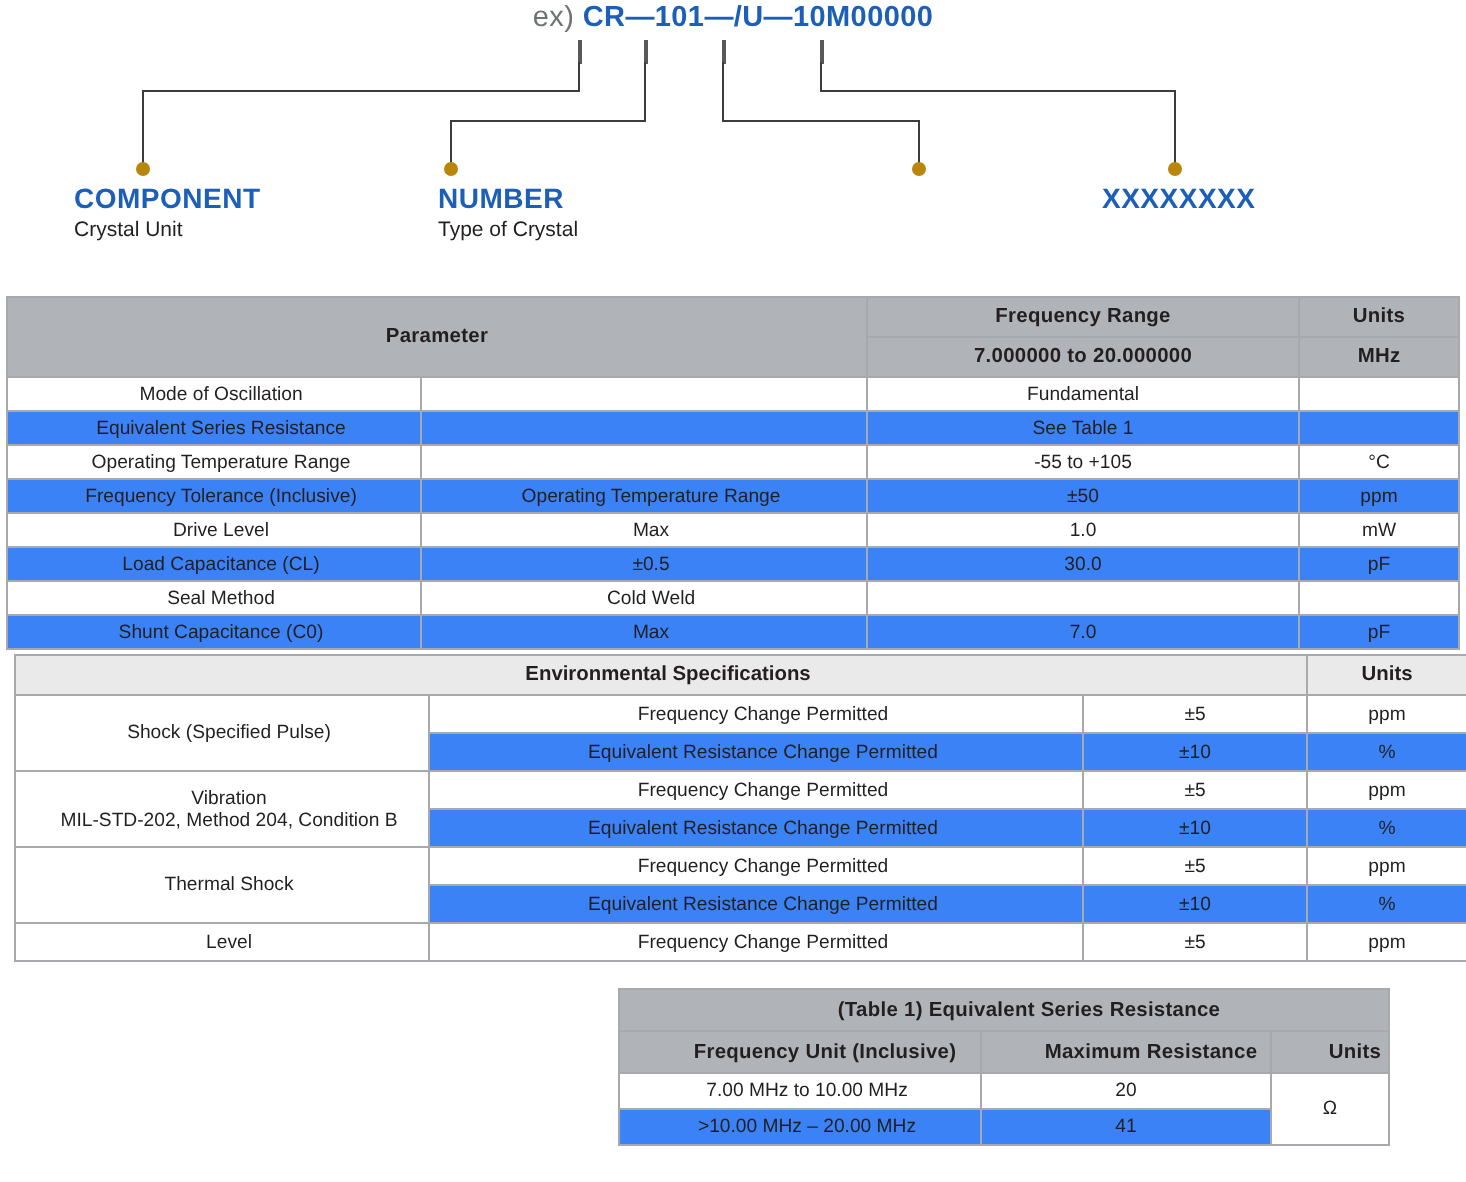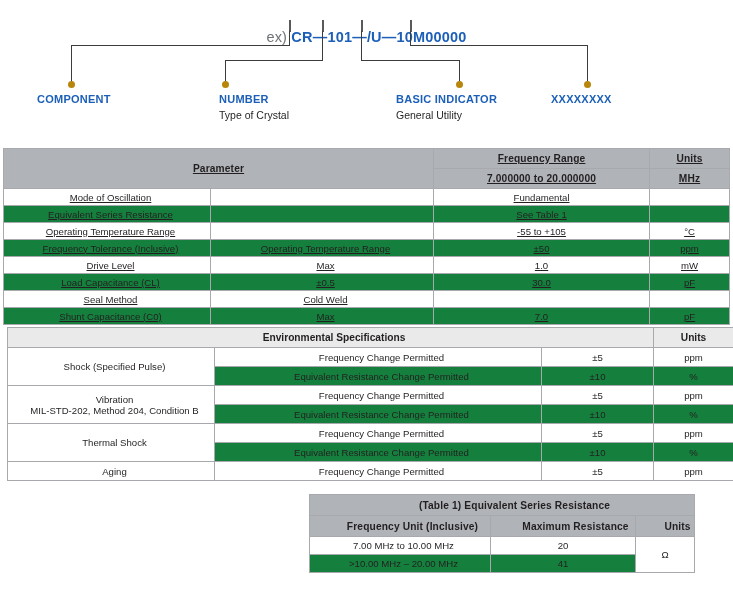--- a/index.html
+++ b/index.html
@@ -23,21 +23,20 @@
     width: 733px; height: 145px;
   }
   #pn-title {
     position: absolute;
     left: 0; top: 1px;
     width: 733px;
     text-align: center;
     font-size: 14.5px;
     font-weight: bold;
     letter-spacing: .2px;
-    margin-top: 28px;
   }
   #pn-title .pn-ex {
     color: #6f7276;
     font-weight: normal;
   }
   #pn-title .pn-code {
     color: #1c5fb8;
   }
 
   .pn-tick {
@@ -61,21 +60,21 @@
     width: 7px; height: 7px;
     border-radius: 50%;
     background: #b8860b;
   }
 
   .pn-label {
     position: absolute;
     width: 170px;
   }
   .pn-label .pn-key {
-    font-size: 11px;
+    font-size: 14px;
     font-weight: bold;
     color: #1c5fb8;
     letter-spacing: .25px;
     line-height: 14px;
   }
   .pn-label .pn-desc {
     font-size: 10.5px;
     color: #231f20;
     line-height: 14.5px;
     margin-top: 2px;
@@ -103,32 +102,32 @@
     font-weight: bold !important;
     text-align: center;
     font-size: 10.2px;
     letter-spacing: .15px;
   }
   .hdr-light {
     background: #eaeaea;
     font-weight: bold !important;
     font-size: 10.2px;
   }
-  .cell-alt { background: #15803d; }
+  .cell-alt { background: #3b82f6; }
   .cell-white { background: #ffffff; }
   .tl { text-align: center; padding-left: 7px !important; }
   .tc { text-align: center; }
 
   
   #param-table {
     left: 3px;
     top: 148px;
     width: 726px;
   }
-  #param-table td { height: 16px; text-decoration: underline; }
+  #param-table td { height: 16px; }
   #param-table tr.hdr td { height: 19px; }
 
   
   #env-table {
     left: 7px;
     top: 327px;
     width: 726px;
   }
   #env-table td { height: 18px; }
   #env-table tr.hdr td { height: 19px; }
@@ -172,28 +171,25 @@
   <div class="leader leader-v" style="left:459px; top:60px;  height:23px;"></div>
   <div class="pn-dot" style="left:456px; top:81px;"></div>
 
   <div class="leader leader-v" style="left:410px; top:31px;  height:14px;"></div>
   <div class="leader leader-h" style="left:410px; top:45px;  width:178px;"></div>
   <div class="leader leader-v" style="left:587px; top:45px;  height:38px;"></div>
   <div class="pn-dot" style="left:584px; top:81px;"></div>
 
   <div class="pn-label" style="left:37px; top:92px;">
     <div class="pn-key">COMPONENT</div>
+    <div class="pn-desc">Crystal Unit</div>
   </div>
   <div class="pn-label" style="left:219px; top:92px;">
     <div class="pn-key">NUMBER</div>
     <div class="pn-desc">Type of Crystal</div>
-  </div>
-  <div class="pn-label" style="left:396px; top:92px;">
-    <div class="pn-key">BASIC INDICATOR</div>
-    <div class="pn-desc">General Utility</div>
   </div>
   <div class="pn-label" style="left:551px; top:92px; width:105px;">
     <div class="pn-key">XXXXXXXX</div>
   </div>
 </div>
 
 <table class="spec-table" id="param-table">
   <colgroup>
     <col style="width:207px">
       <col style="width:223px">
@@ -308,21 +304,21 @@
       <td class="tc cell-white">±5</td>
       <td class="tc cell-white">ppm</td>
     </tr>
     <tr>
       <td class="tl cell-alt">Equivalent Resistance Change Permitted</td>
       <td class="tc cell-alt">±10</td>
       <td class="tc cell-alt">%</td>
     </tr>
 
     <tr>
-      <td class="tl cell-white">Aging</td>
+      <td class="tl cell-white">Level</td>
       <td class="tl cell-white">Frequency Change Permitted</td>
       <td class="tc cell-white">±5</td>
       <td class="tc cell-white">ppm</td>
     </tr>
   </tbody>
 </table>
 
 <table class="spec-table" id="esr-table">
   <colgroup>
     <col style="width:181px">

